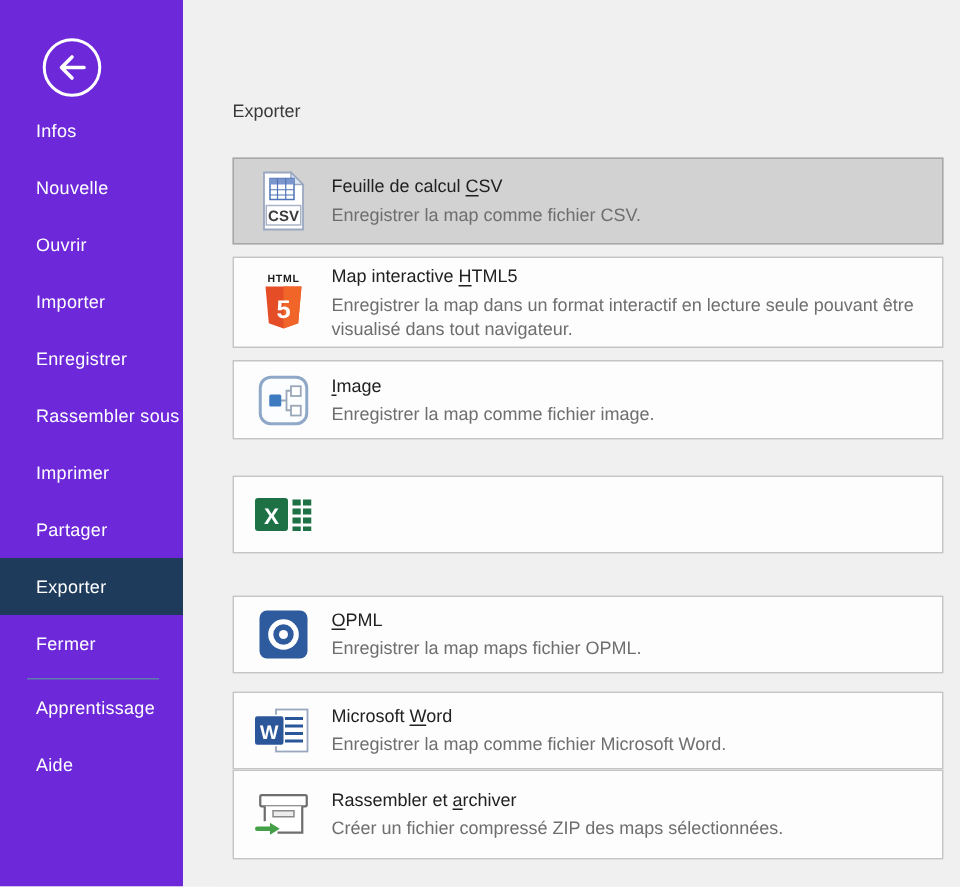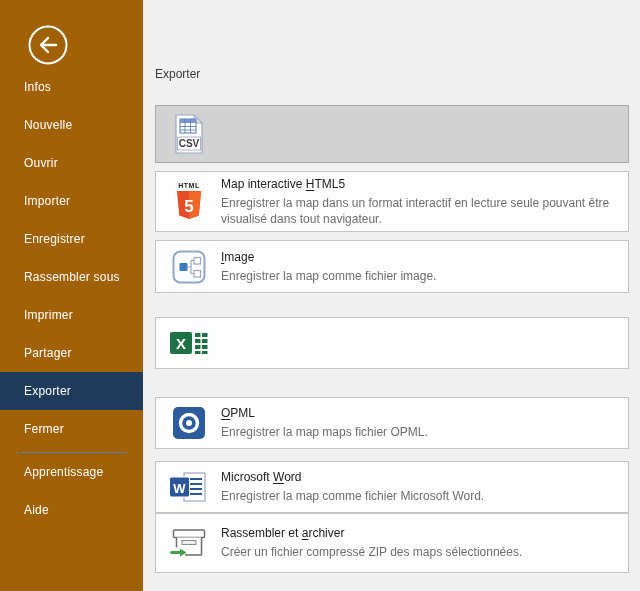--- a/index.html
+++ b/index.html
@@ -2,21 +2,21 @@
 <html><head>
 <meta charset="utf-8">
 <style>
   * { margin:0; padding:0; box-sizing:border-box; }
   html,body { width:640px; height:591px; }
   body { font-family:"Liberation Sans", sans-serif; font-size:12px; }
 
   #screen { position:relative; width:640px; height:591px; overflow:hidden; background:#f0f0f0; }
 
   
-  .sidebar { position:absolute; left:0; top:0; width:143px; height:591px; background:#a16207; }
+  .sidebar { position:absolute; left:0; top:0; width:122px; height:591px; background:#6d28d9; }
   .back-btn { position:absolute; left:26px; top:23px; width:44px; height:44px; cursor:pointer; }
   .nav { position:absolute; left:0; top:68px; width:100%; }
   .nav-item { height:38px; display:flex; align-items:center; padding-left:24px;
               color:#ffffff; font-size:12px; letter-spacing:.2px; cursor:pointer; }
   .nav-item.selected { background:#1f3b5c; }
   .nav-sep { border-top:1px solid #5c7cab; margin:4px 16px 0 18px; height:0; }
 
   
   .main { position:absolute; left:143px; top:0; right:0; bottom:0; background:#f0f0f0; }
   .page-heading { position:absolute; left:12px; top:67px; color:#3a3a3a; font-size:12px; }
@@ -103,20 +103,24 @@
         <div class="icon-box">
           <svg width="34" height="42" viewBox="0 0 34 42">
             <path d="M4,2 L22,2 L30,10 L30,40 L4,40 Z" fill="#ffffff" stroke="#9aa7c0" stroke-width="1.2"></path>
             <path d="M22,2 L22,10 L30,10 Z" fill="#dce4f0" stroke="#9aa7c0" stroke-width="1"></path>
             <rect x="8" y="6" width="16" height="14" fill="#ffffff" stroke="#4f74b8" stroke-width="1"></rect>
             <rect x="8" y="6" width="16" height="4" fill="#7b96cc"></rect>
             <path d="M8,13.5 H24 M8,17 H24 M13,6 V20 M18.5,6 V20" stroke="#4f74b8" stroke-width="0.8"></path>
             <rect x="5.5" y="24" width="23" height="13" fill="#ffffff" stroke="#aab4c6" stroke-width="1"></rect>
             <text x="17" y="34" text-anchor="middle" font-family="Liberation Sans, sans-serif" font-size="10" font-weight="bold" fill="#3c3c3c">CSV</text>
           </svg>
+        </div>
+        <div class="card-text">
+          <div class="card-title"><span>Feuille de calcul </span><span class="accel">C</span><span>SV</span></div>
+          <div class="card-desc">Enregistrer la map comme fichier CSV.</div>
         </div>
       </div>
 
       <div class="card card-2">
         <div class="icon-box">
           <svg width="34" height="44" viewBox="0 0 34 44">
             <text x="17" y="8" text-anchor="middle" font-family="Liberation Sans, sans-serif" font-size="7" font-weight="bold" fill="#1a1a1a" letter-spacing="0.5">HTML</text>
             <path d="M5,11 H29 L26.8,35.5 L17,39 L7.2,35.5 Z" fill="#e44d26"></path>
             <path d="M17,11 H29 L26.8,35.5 L17,39 Z" fill="#f16529"></path>
             <text x="17" y="32" text-anchor="middle" font-family="Liberation Sans, sans-serif" font-size="17" font-weight="bold" fill="#ffffff">5</text>

